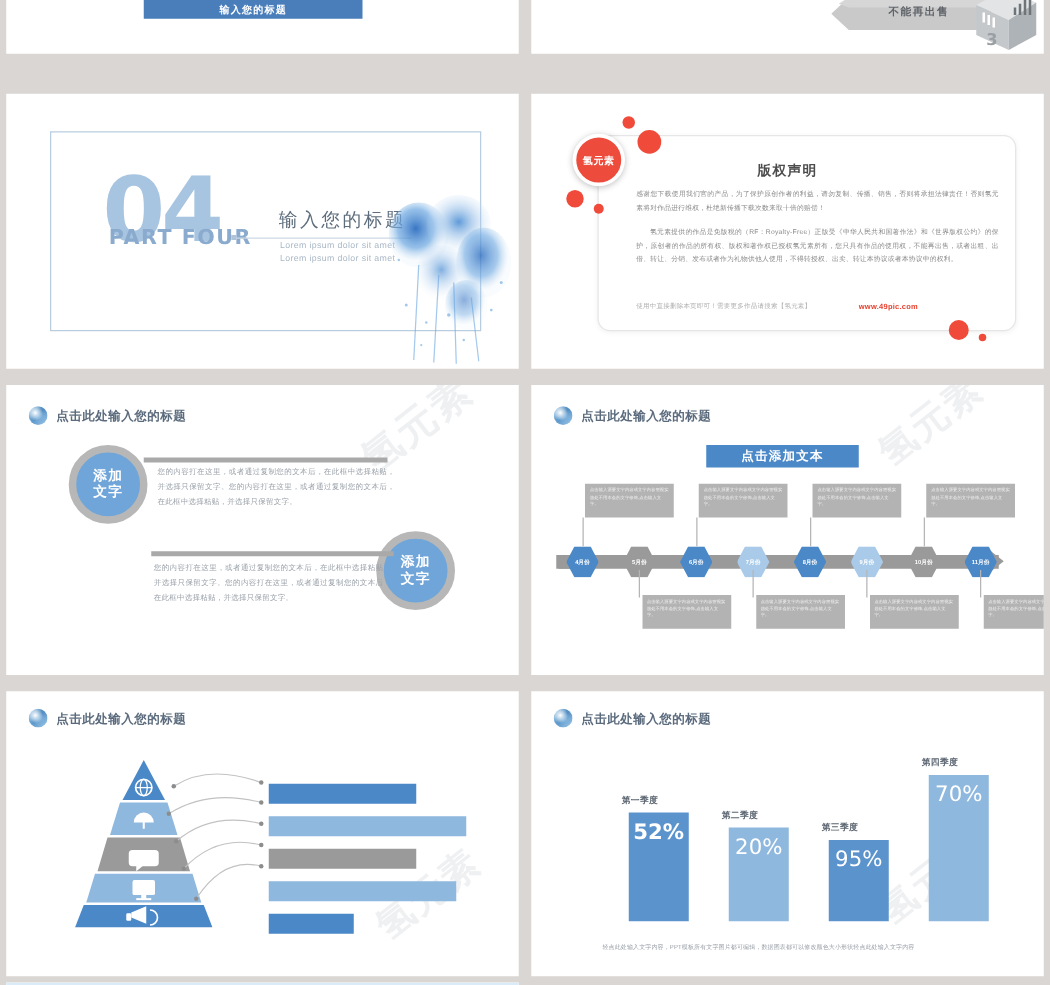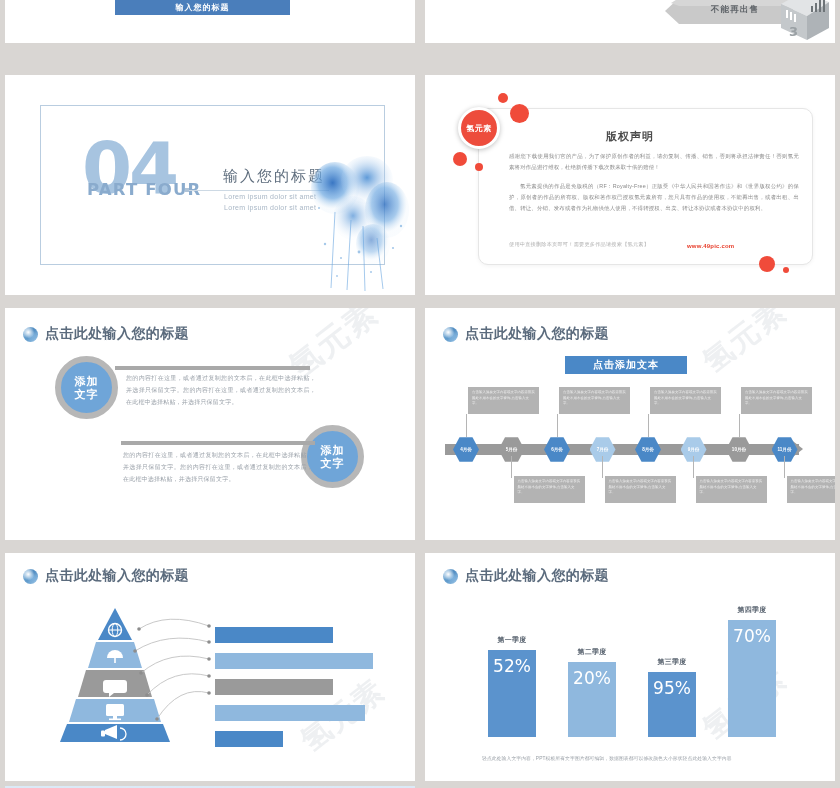--- a/index.html
+++ b/index.html
@@ -39,21 +39,21 @@
     background:
       radial-gradient(circle at 35% 35%, #ffffff 0%, rgba(255,255,255,0) 45%),
       radial-gradient(circle at 65% 60%, #7fb2dd 0%, rgba(127,178,221,0) 55%),
       radial-gradient(circle at 30% 70%, #4f8fc4 0%, rgba(79,143,196,0) 60%),
       radial-gradient(circle at 70% 25%, #3f7fb8 0%, rgba(63,127,184,0) 60%),
       #9fc6e6;
     filter: blur(.2px);
     flex: 0 0 auto;
   }
   .sl-title {
-    font-size: 14px; color: #5b6b7d; font-weight: bold;
+    font-size: 10px; color: #5b6b7d; font-weight: bold;
     letter-spacing: .4px; white-space: nowrap;
   }
 
   
   #slide-top-left  { left: 5px;   top: -60px; width: 410px; height: 103px; }
   #slide-top-right { left: 425px; top: -60px; width: 410px; height: 103px; }
   .flow-btn {
     position: absolute; left: 110px; top: 60px; width: 175px; height: 15px;
     background: #4a7ebb; color: #fff; font-size: 8px; font-weight: bold;
     display: flex; align-items: center; justify-content: center;
@@ -193,21 +193,21 @@
 
   
   #slide-pyramid { left: 5px;   top: 553px; width: 410px; height: 228px; }
   #slide-bars    { left: 425px; top: 553px; width: 410px; height: 228px; }
 
   .pyr { position: absolute; left: 55px; top: 55px; width: 110px; height: 134px; }
   .pbar { position: absolute; height: 16px; }
   .connector { position: absolute; }
 
   .chart-area { position: absolute; left: 55px; top: 28px; right: 24px; bottom: 44px; }
-  .bar { position: absolute; bottom: 0; }
+  .bar { position: absolute; bottom: 0; margin-left: 15px; }
   .bar-val {
     position: absolute; left: 0; right: 0; top: 6px; text-align: center;
     color: #fff; font-size: 17px; font-family: "DejaVu Sans", sans-serif;
   }
   .bar-cat {
     position: absolute; left: -14px; right: -14px; text-align: center;
     font-size: 7px; font-weight: bold; color: #5c6672; letter-spacing: .3px;
   }
   .chart-note {
     position: absolute; left: 57px; right: 45px; bottom: 18px;
@@ -488,21 +488,21 @@
   <div class="slide" id="slide-bars">
     <div class="slide-inner">
       <div class="wm" style="left:272px;top:130px;font-size:30px;">氢元素</div>
 
       <div class="sl-head" style="left:18px;top:14px;">
         <div class="flower"></div>
         <div class="sl-title">点击此处输入您的标题</div>
       </div>
 
       <div class="chart-area" id="bar-chart">
-          <div class="bar" style="left: 8px; width: 48px; height: 87.1px; background: rgb(91, 147, 205);">
+          <div class="bar" style="left: 8px; width: 48px; height: 87.1px; background: rgb(91, 147, 205); font-weight: bold;">
             <div class="bar-val">52%</div>
           </div>
           <div class="bar-cat" style="bottom: 92.1px; left: -6px; width: 76px; position: absolute;">第一季度</div>
           <div class="bar" style="left: 88px; width: 48px; height: 75.375px; background: rgb(143, 184, 222);">
             <div class="bar-val">20%</div>
           </div>
           <div class="bar-cat" style="bottom: 80.375px; left: 74px; width: 76px; position: absolute;">第二季度</div>
           <div class="bar" style="left: 168px; width: 48px; height: 65.325px; background: rgb(91, 147, 205);">
             <div class="bar-val">95%</div>
           </div>

